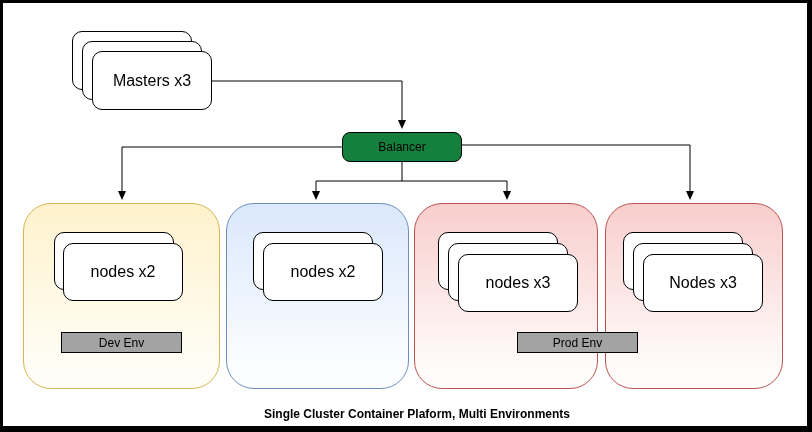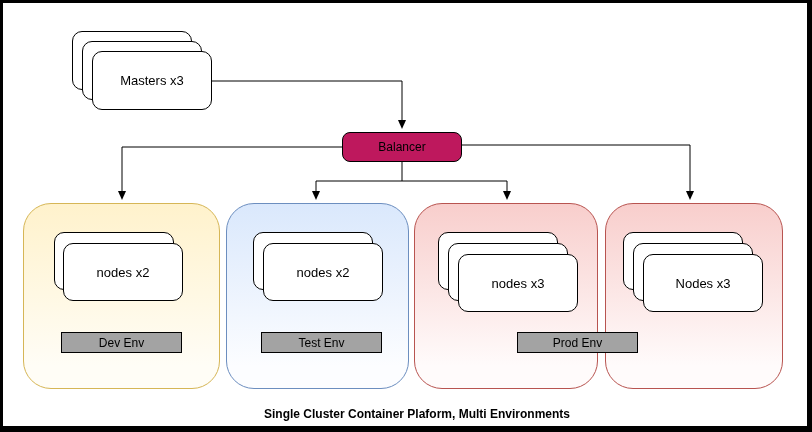--- a/index.html
+++ b/index.html
@@ -28,31 +28,31 @@
   .shape-box {
     position: absolute;
     background: #ffffff;
     border: 1px solid #000000;
     border-radius: 10px;
   }
   .shape-box.front {
     display: flex;
     align-items: center;
     justify-content: center;
-    font-size: 13px;
+    font-size: 16px;
     color: #000000;
   }
 
   .masters-box { width: 120px; height: 59px; }
 
   .balancer {
     position: absolute;
     left: 339px; top: 129px;
     width: 120px; height: 30px;
-    background: #be185d;
+    background: #15803d;
     border: 1px solid #000000;
     border-radius: 8px;
     display: flex;
     align-items: center;
     justify-content: center;
     font-size: 12px;
     color: #000000;
   }
 
   .env {
@@ -137,19 +137,18 @@
       <div class="shape-box node-box front" style="left:43px; top:50px;">nodes x3</div>
     </div>
 
     <div class="env env-prod-right">
       <div class="shape-box node-box" style="left:17px; top:28px;"></div>
       <div class="shape-box node-box" style="left:27px; top:39px;"></div>
       <div class="shape-box node-box front" style="left:37px; top:50px;">Nodes x3</div>
     </div>
 
     <div class="env-label dev">Dev Env</div>
-    <div class="env-label test">Test Env</div>
     <div class="env-label prod">Prod Env</div>
 
     <div class="diagram-title">Single Cluster Container Plaform, Multi Environments</div>
 
   </div>
 </div>
 
 </body></html>

